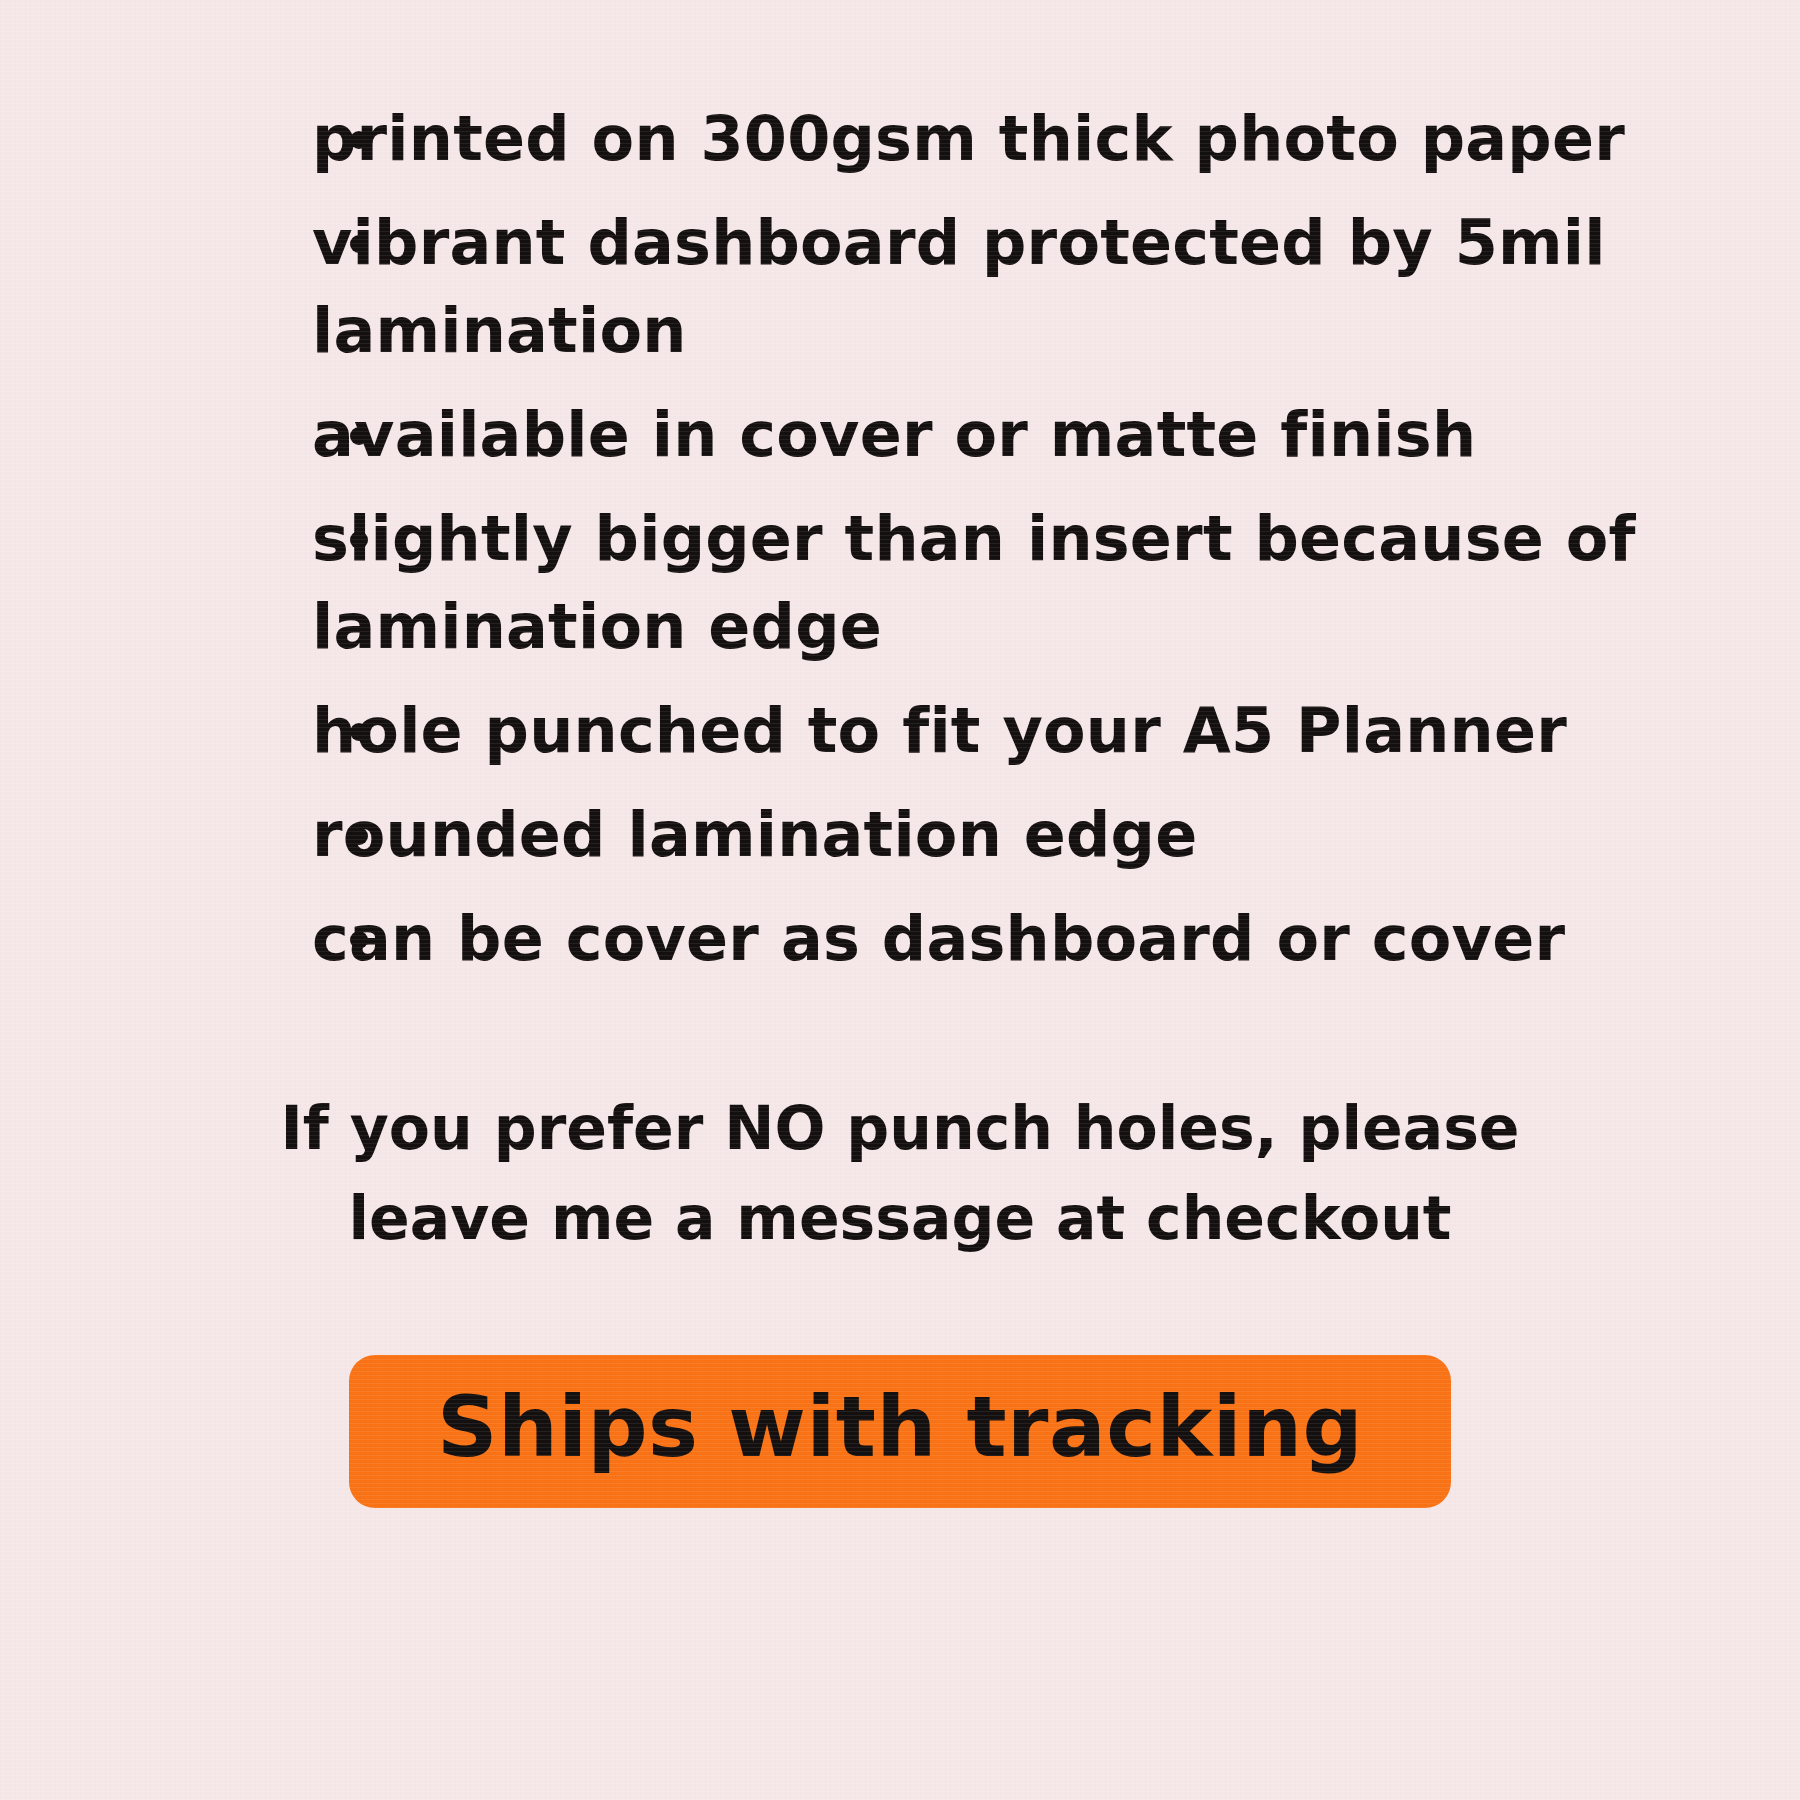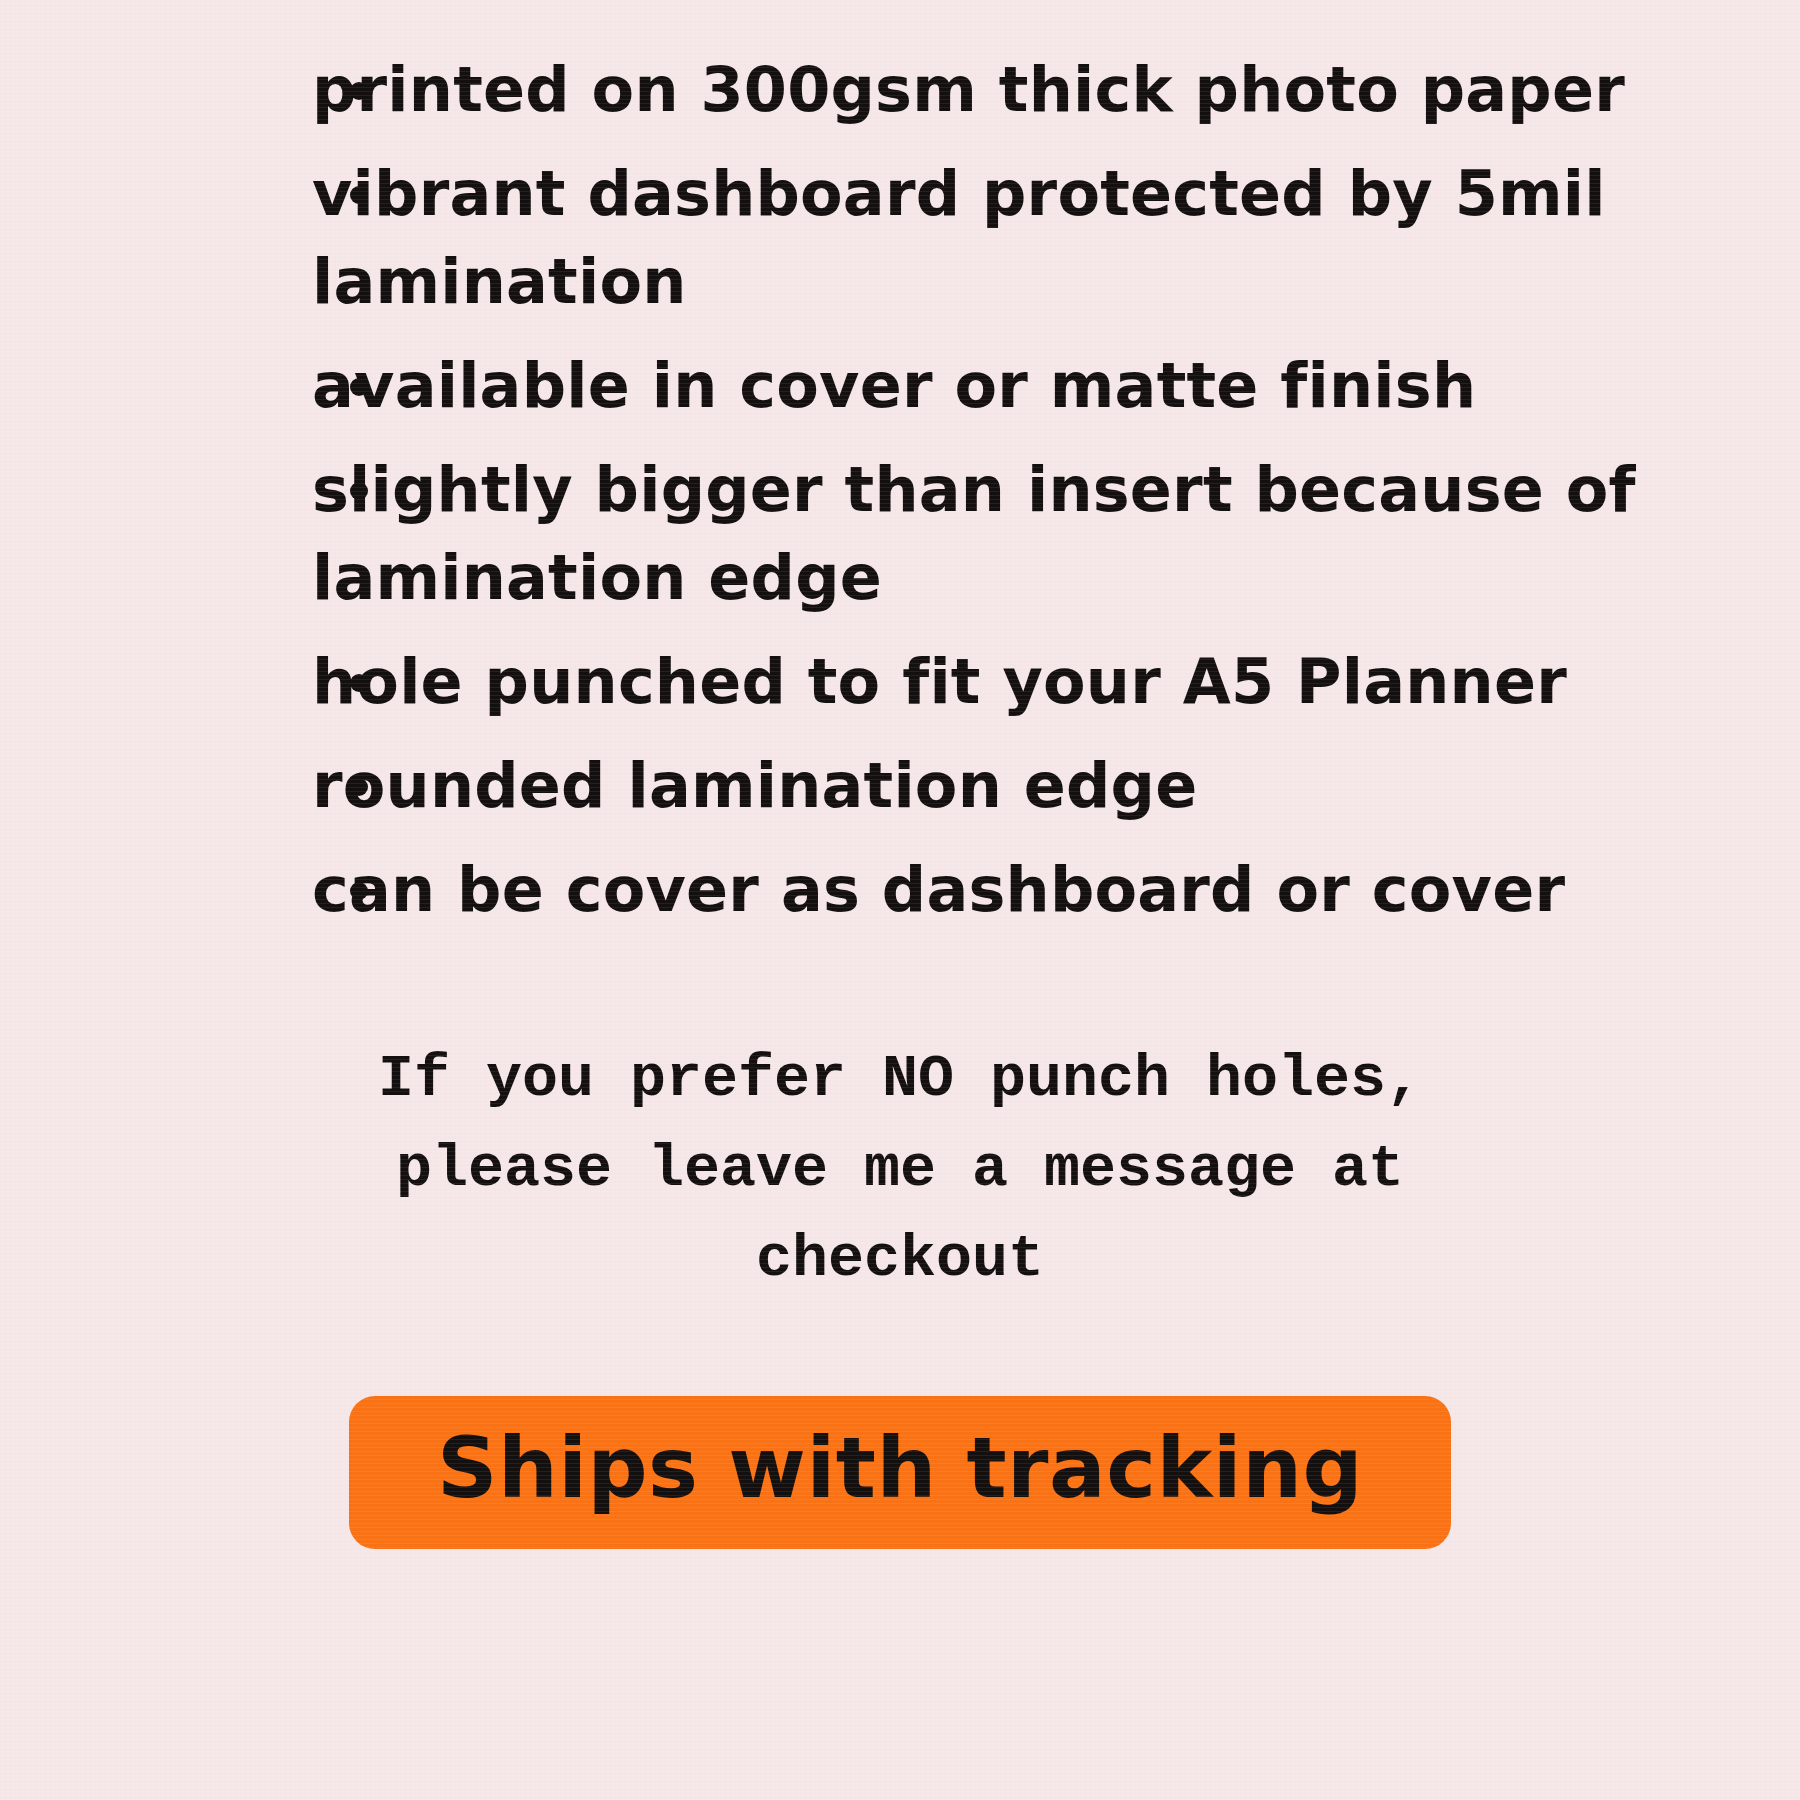--- a/index.html
+++ b/index.html
@@ -22,21 +22,21 @@
     background-image:
       repeating-linear-gradient(0deg, rgba(255,255,255,0.10) 0px, rgba(255,255,255,0.10) 1px, rgba(0,0,0,0.00) 1px, rgba(0,0,0,0.00) 4px),
       repeating-linear-gradient(90deg, rgba(0,0,0,0.012) 0px, rgba(0,0,0,0.012) 1px, rgba(0,0,0,0) 1px, rgba(0,0,0,0) 5px);
     opacity: 0.7;
   }
   .page {
     position: relative;
     width: 1800px;
     height: 1800px;
     box-sizing: border-box;
-    padding: 46px 120px 0 120px;
+    padding: 95px 120px 0 120px;
   }
   ul.feature-list {
     list-style: none;
     margin: 0;
     padding: 0;
   }
   ul.feature-list li {
     position: relative;
     color: #14100f;
     font-size: 62px;
@@ -61,21 +61,20 @@
     padding-left: 120px;
   }
   .note {
     margin-top: 100px;
     text-align: center;
     color: #14100f;
     font-size: 60px;
     line-height: 1.5;
     font-weight: 600;
     padding: 0 150px;
-    font-family: Liberation Mono, monospace;
   }
   .badge-row {
     margin-top: 92px;
     display: flex;
     justify-content: center;
   }
   .badge {
     background: #f97316;
     border-radius: 26px;
     padding: 26px 88px 34px 88px;

